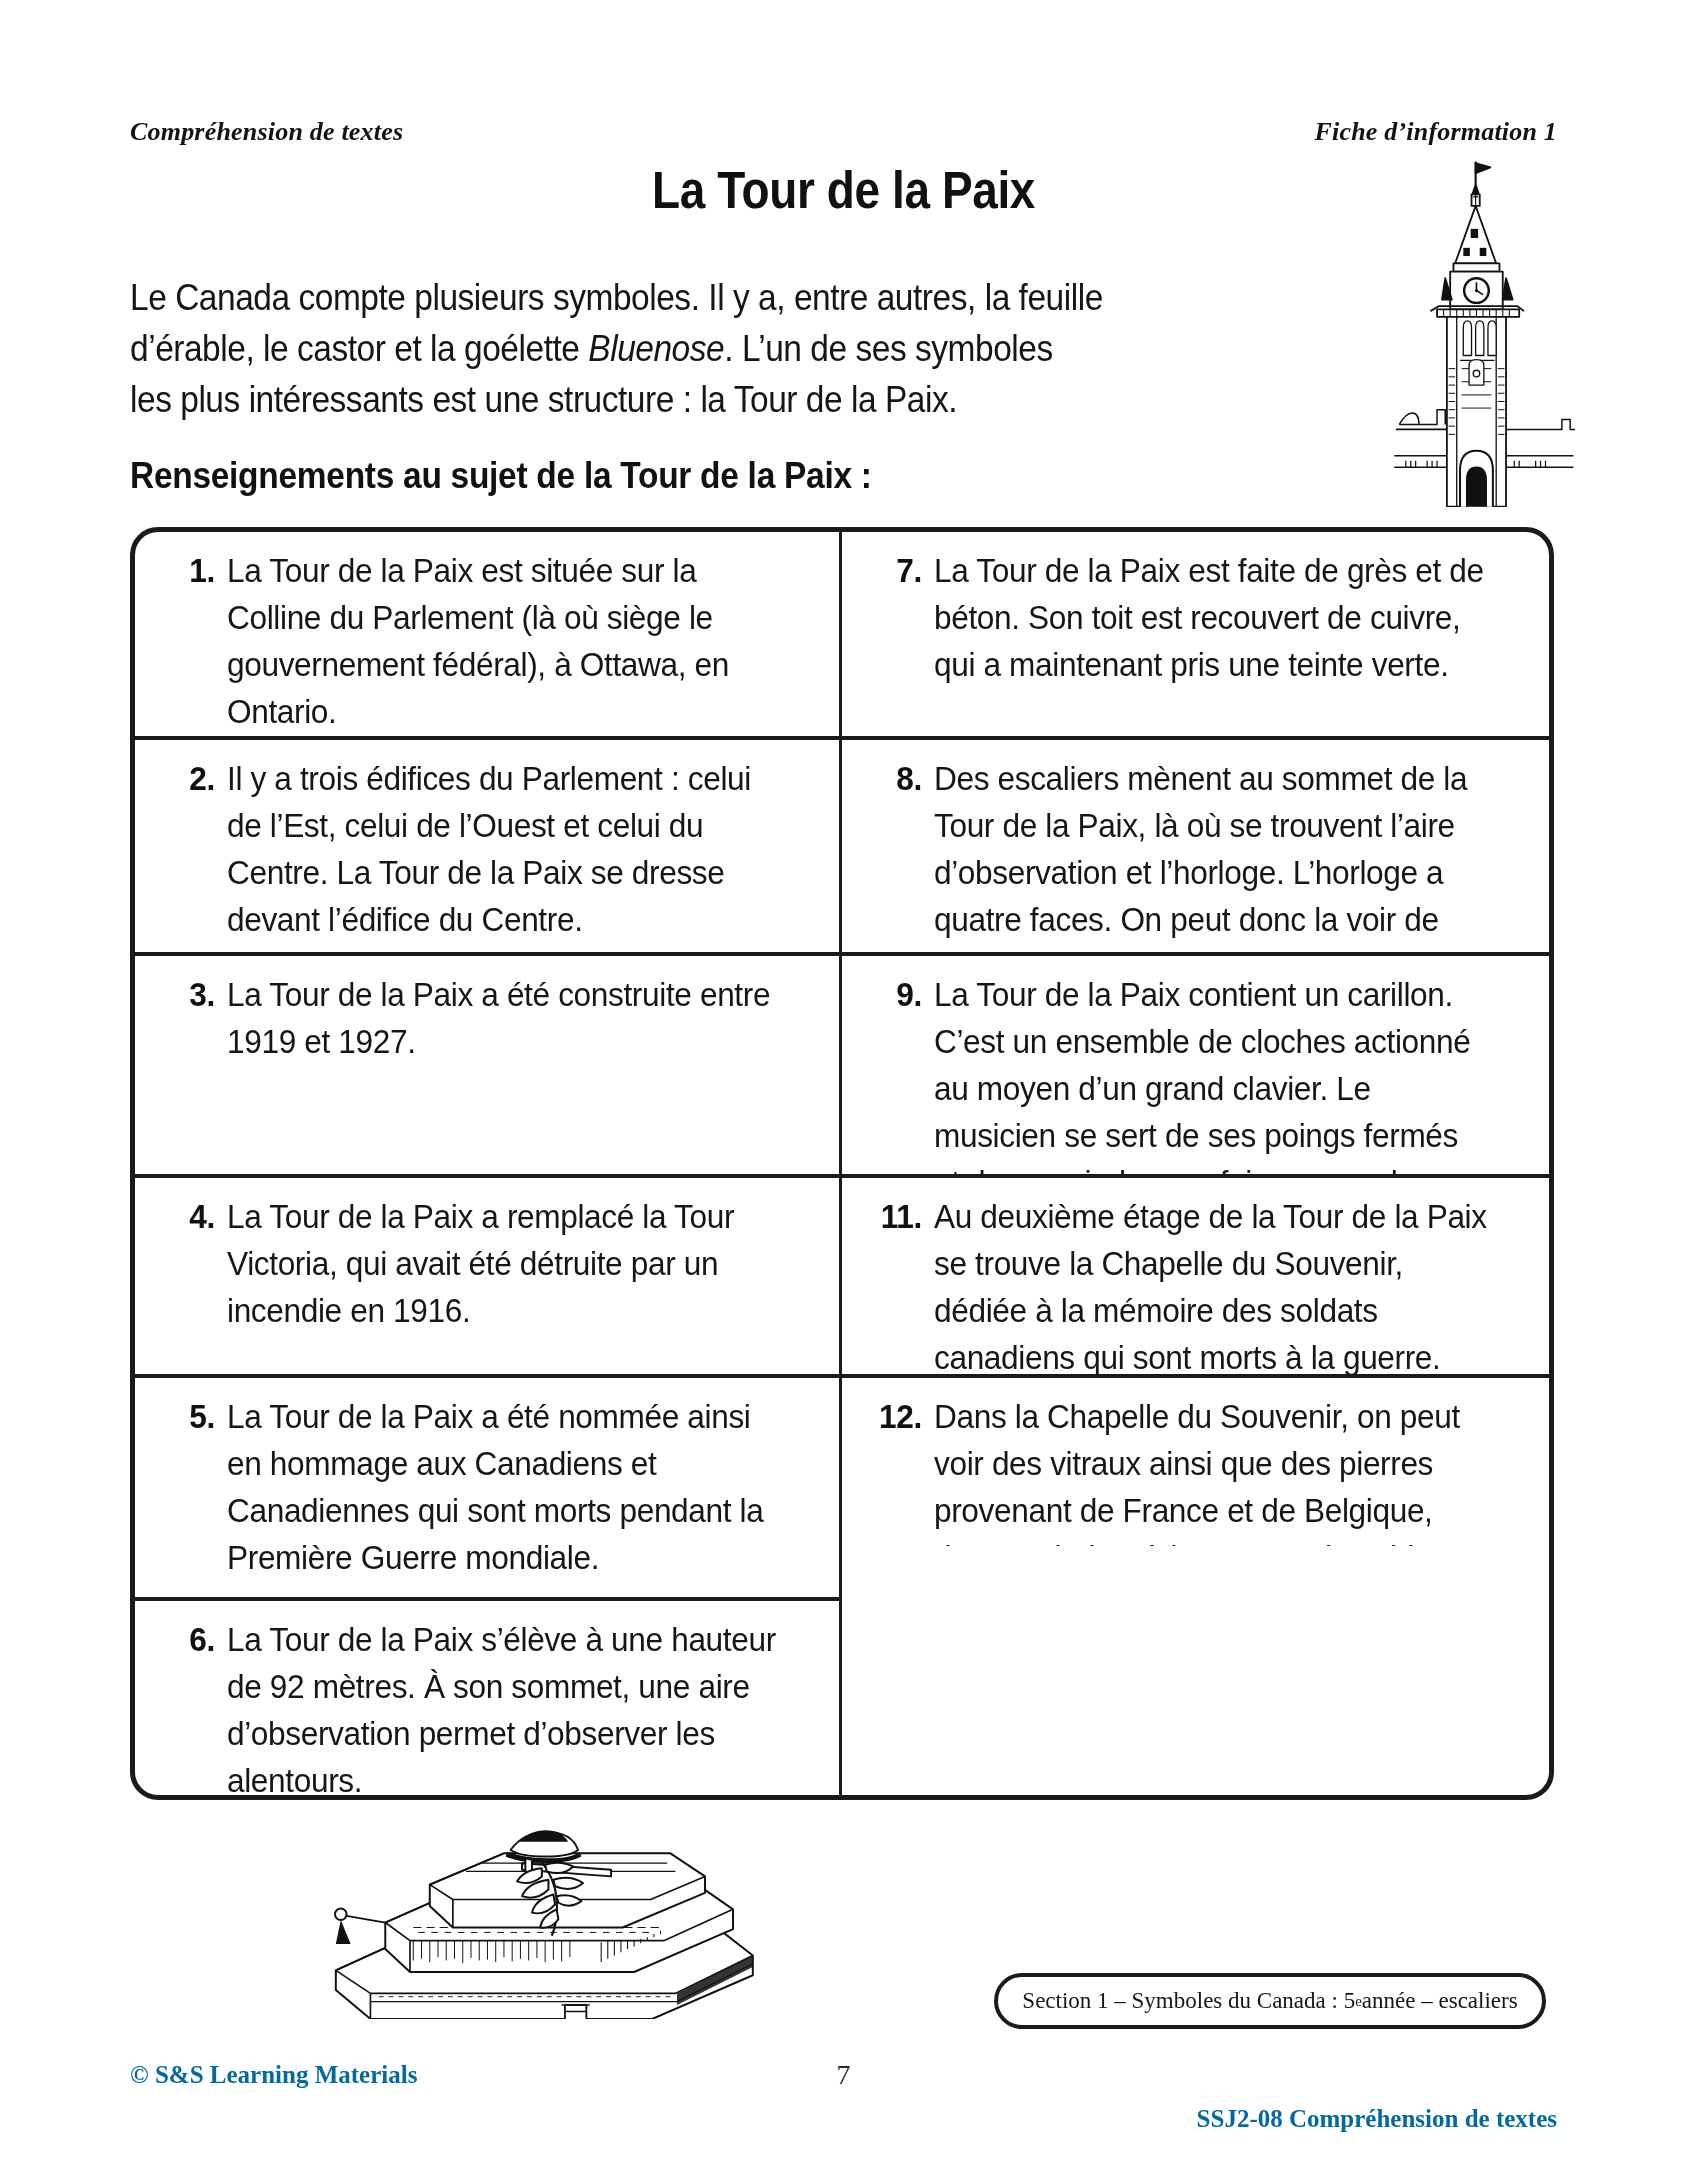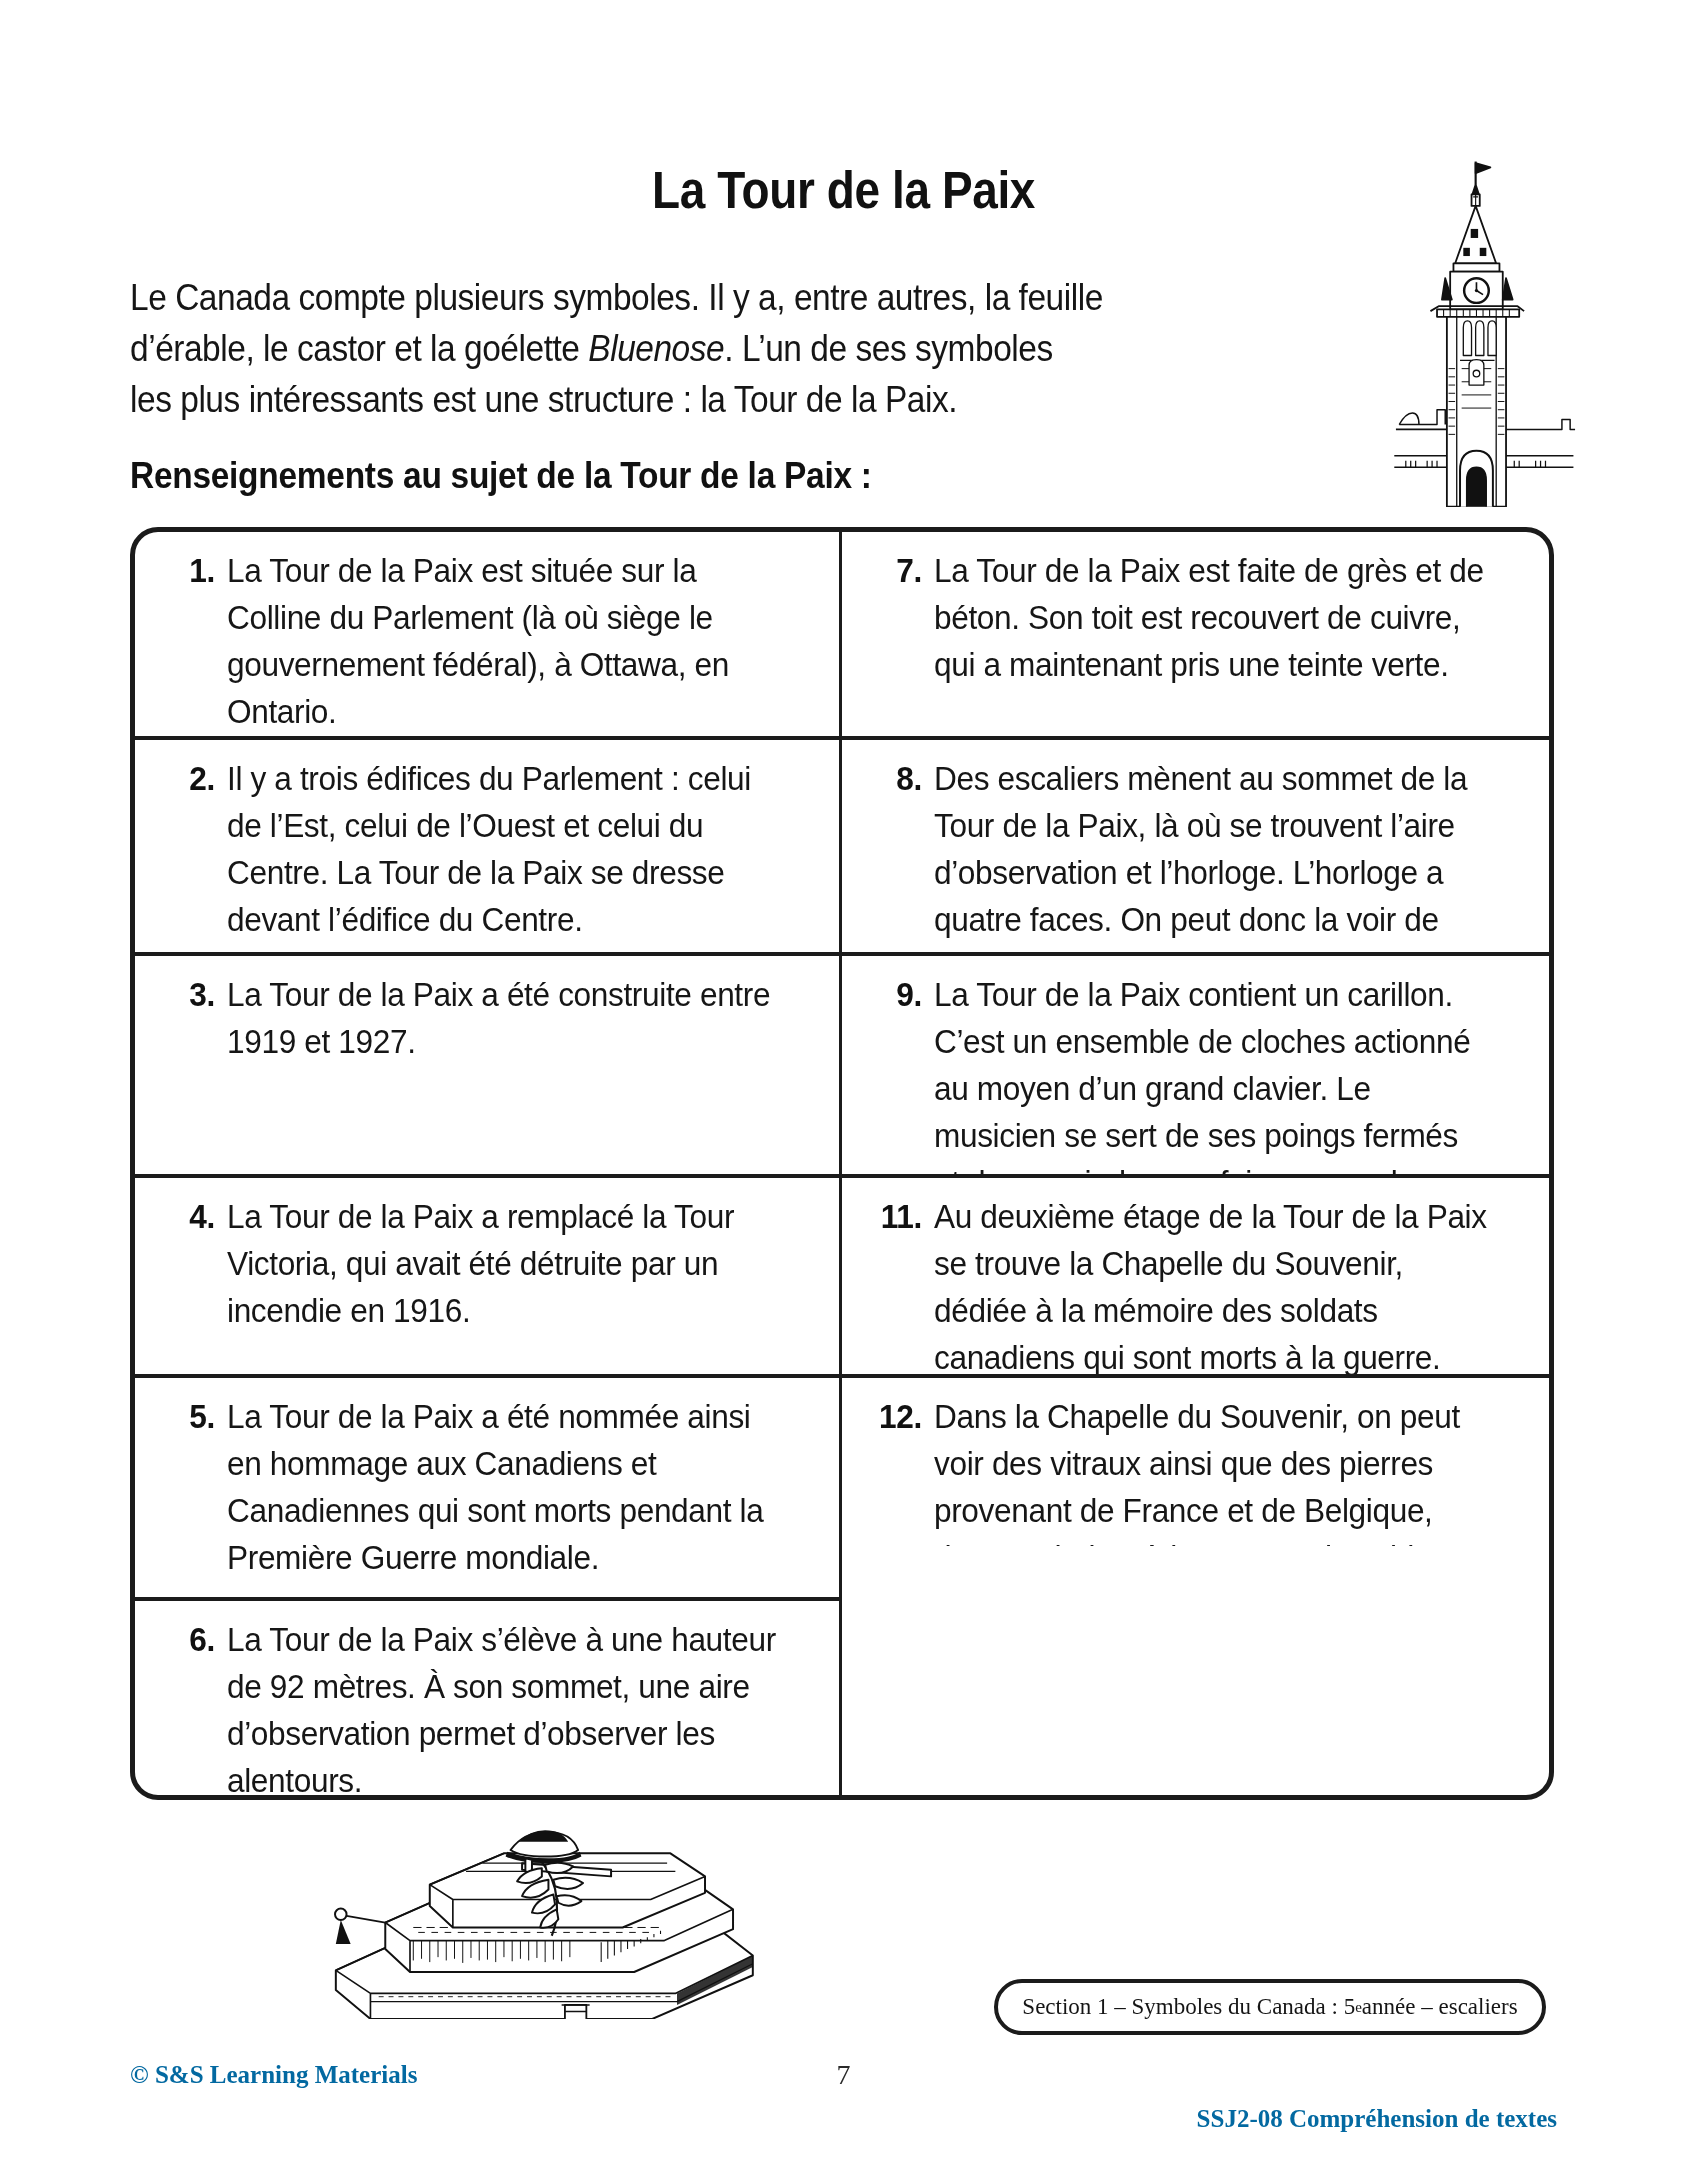--- a/index.html
+++ b/index.html
@@ -180,21 +180,20 @@
     border: 4.1px solid #1b1b1b;
     border-radius: 28px;
     box-sizing: border-box;
     display: flex;
     align-items: center;
     justify-content: center;
     font-family: "Liberation Serif", serif;
     font-size: 23px;
     color: #151515;
     white-space: nowrap;
-    margin-top: 6px;
   }
   .section-stamp sup { font-size: 15px; vertical-align: super; }
 
   
   .footer {
     position: absolute;
     top: 2061px;
     left: 130px;
     right: 130px;
     height: 36px;
@@ -219,20 +218,24 @@
     font-family: "Liberation Serif", serif;
     font-size: 28px;
     color: #2a2a2a;
   }
 </style>
 </head>
 <body>
 
 <div class="page">
 
+  <div class="header">
+    <div class="header-left">Compréhension de textes</div>
+    <div class="header-right">Fiche d’information 1</div>
+  </div>
 
   <div class="doc-title">La Tour de la Paix</div>
 
   <div class="tower-art">
     <svg viewBox="0 0 230 430" width="189" height="354" xmlns="http://www.w3.org/2000/svg">
       <g fill="none" stroke="#111" stroke-width="2.2" stroke-linejoin="round">
 
         <path d="M103 38 L103 10" stroke-width="2.6"></path>
         <path d="M103 12 L121 17 L103 24 Z" fill="#111"></path>
 

